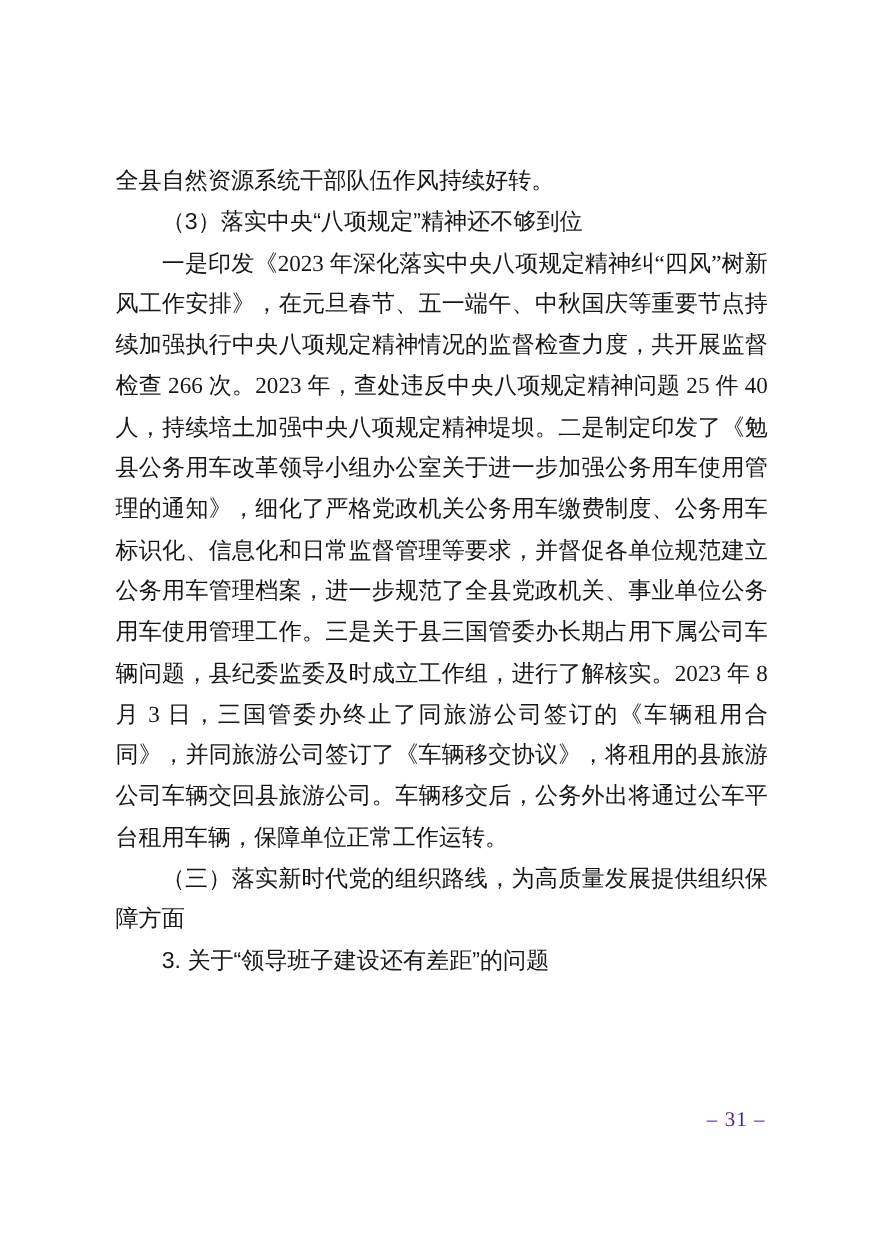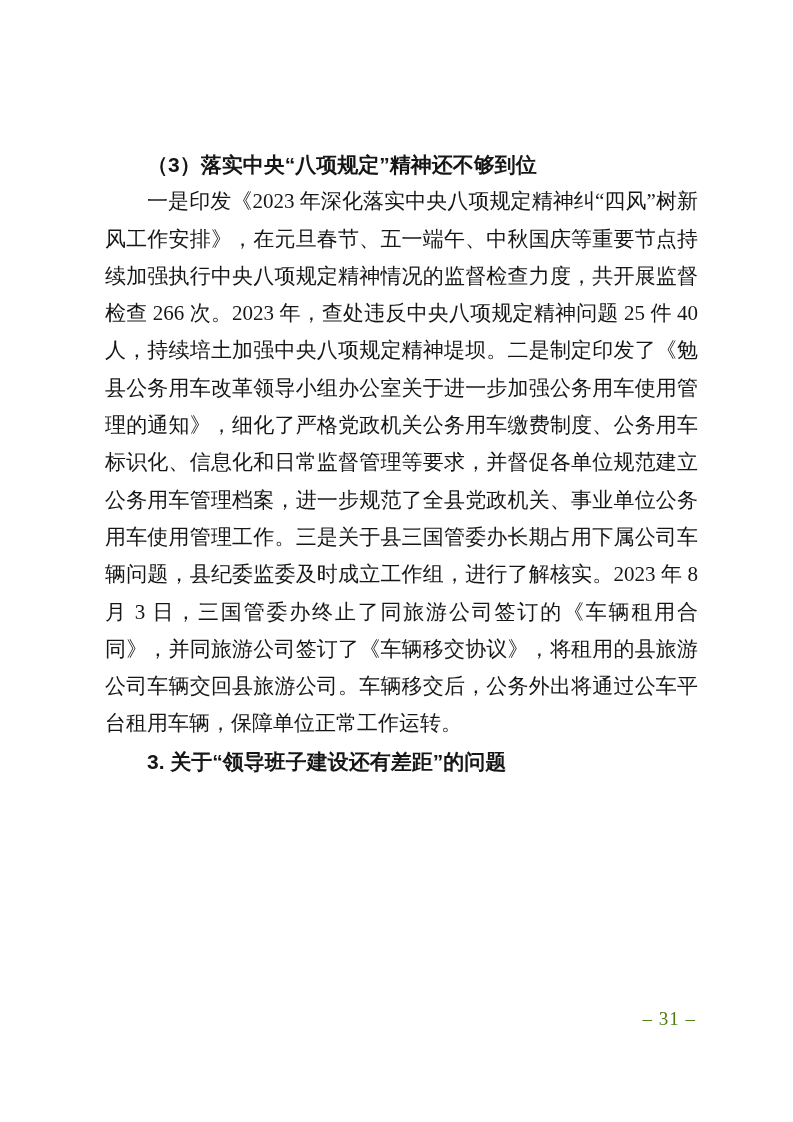--- a/index.html
+++ b/index.html
@@ -30,45 +30,47 @@
     text-align: justify;
     text-justify: inter-ideograph;
   }
   .indent {
     text-indent: 42px;
   }
   .bold {
     font-weight: 400;
   }
   .heading {
-    font-weight: 700;
+    font-weight: 400;
     font-family: "Liberation Sans", "DejaVu Sans", sans-serif;
     font-size: 21px;
   }
   .page-number {
     position: absolute;
     top: 1008px;
     right: 97px;
     font-size: 19px;
     letter-spacing: 1px;
-    color: #4d7c0f;
+    color: #4c1d95;
   }
 </style>
 </head>
 <body>
 
 <div class="sheet">
 
   <div class="text-block">
 
+    <p>全县自然资源系统干部队伍作风持续好转。</p>
 
     <p class="heading indent">（3）落实中央“八项规定”精神还不够到位</p>
 
     <p class="indent"><span class="bold">一是</span><span>印发《2023 年深化落实中央八项规定精神纠“四风”树新风工作安排》，在元旦春节、五一端午、中秋国庆等重要节点持续加强执行中央八项规定精神情况的监督检查力度，共开展监督检查 266 次。2023 年，查处违反中央八项规定精神问题 25 件 40 人，持续培土加强中央八项规定精神堤坝。</span><span class="bold">二是</span><span>制定印发了《勉县公务用车改革领导小组办公室关于进一步加强公务用车使用管理的通知》，细化了严格党政机关公务用车缴费制度、公务用车标识化、信息化和日常监督管理等要求，并督促各单位规范建立公务用车管理档案，进一步规范了全县党政机关、事业单位公务用车使用管理工作。</span><span class="bold">三是</span><span>关于县三国管委办长期占用下属公司车辆问题，县纪委监委及时成立工作组，进行了解核实。2023 年 8 月 3 日，三国管委办终止了同旅游公司签订的《车辆租用合同》，并同旅游公司签订了《车辆移交协议》，将租用的县旅游公司车辆交回县旅游公司。车辆移交后，公务外出将通过公车平台租用车辆，保障单位正常工作运转。</span></p>
 
+    <p class="heading indent">（三）落实新时代党的组织路线，为高质量发展提供组织保障方面</p>
 
     <p class="heading indent">3. 关于“领导班子建设还有差距”的问题</p>
 
 
   </div>
 
   <div class="page-number">– 31 –</div>
 
 </div>
 

